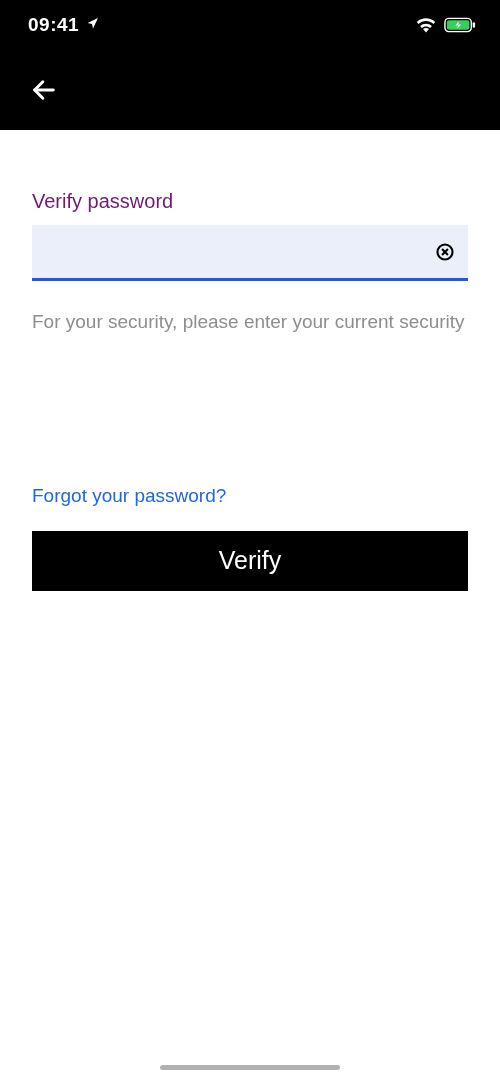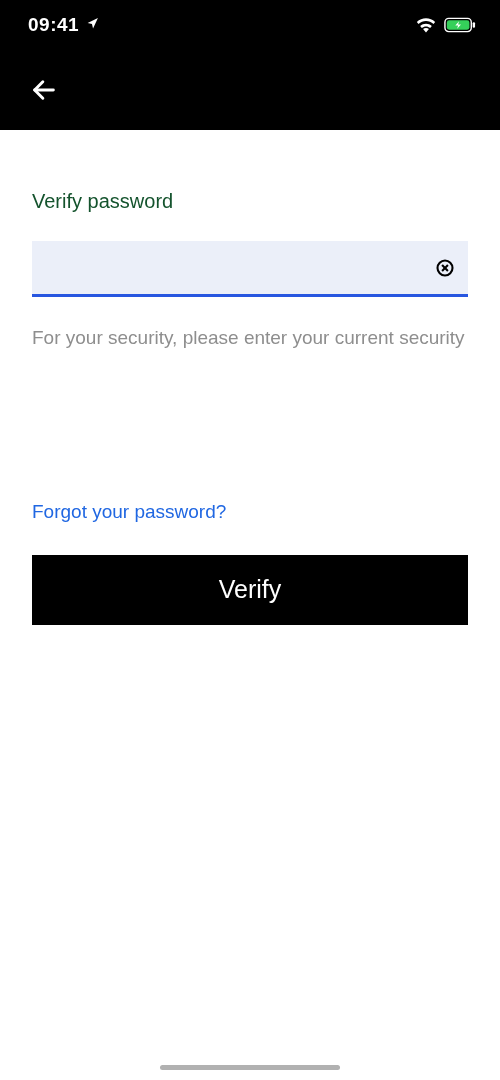--- a/index.html
+++ b/index.html
@@ -52,22 +52,22 @@
       display: flex;
       align-items: center;
       justify-content: center;
       cursor: pointer;
     }
     .content {
       padding: 60px 32px 0 32px;
     }
     .field-label {
       font-size: 20px;
-      color: #14532d;
-      margin-bottom: 28px;
+      color: #701a75;
+      margin-bottom: 12px;
       font-weight: 400;
     }
     .input-wrapper {
       position: relative;
       background: #ebeff9;
       border-bottom: 3px solid #2756e0;
       height: 56px;
       display: flex;
       align-items: center;
       padding: 0 12px 0 12px;
@@ -95,23 +95,23 @@
       line-height: 1.35;
     }
     .forgot-link {
       margin-top: 150px;
       display: inline-block;
       color: #2067e2;
       font-size: 19px;
       cursor: pointer;
     }
     .verify-button {
-      margin-top: 32px;
+      margin-top: 24px;
       width: 100%;
-      height: 70px;
+      height: 60px;
       background: #000000;
       color: #ffffff;
       border: none;
       font-size: 25px;
       font-weight: 500;
       cursor: pointer;
     }
     .home-indicator {
       position: absolute;
       bottom: 10px;

